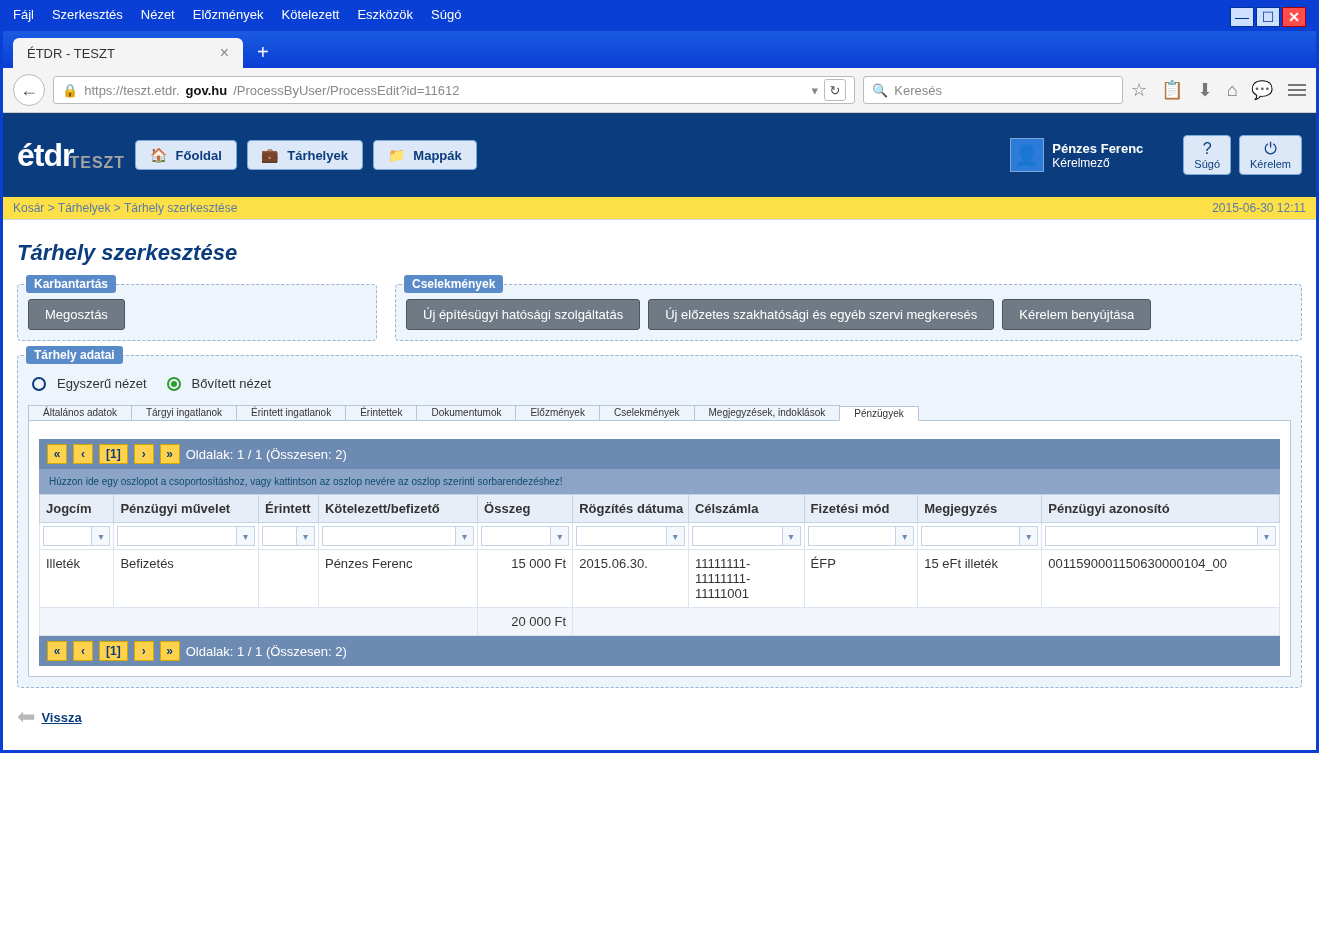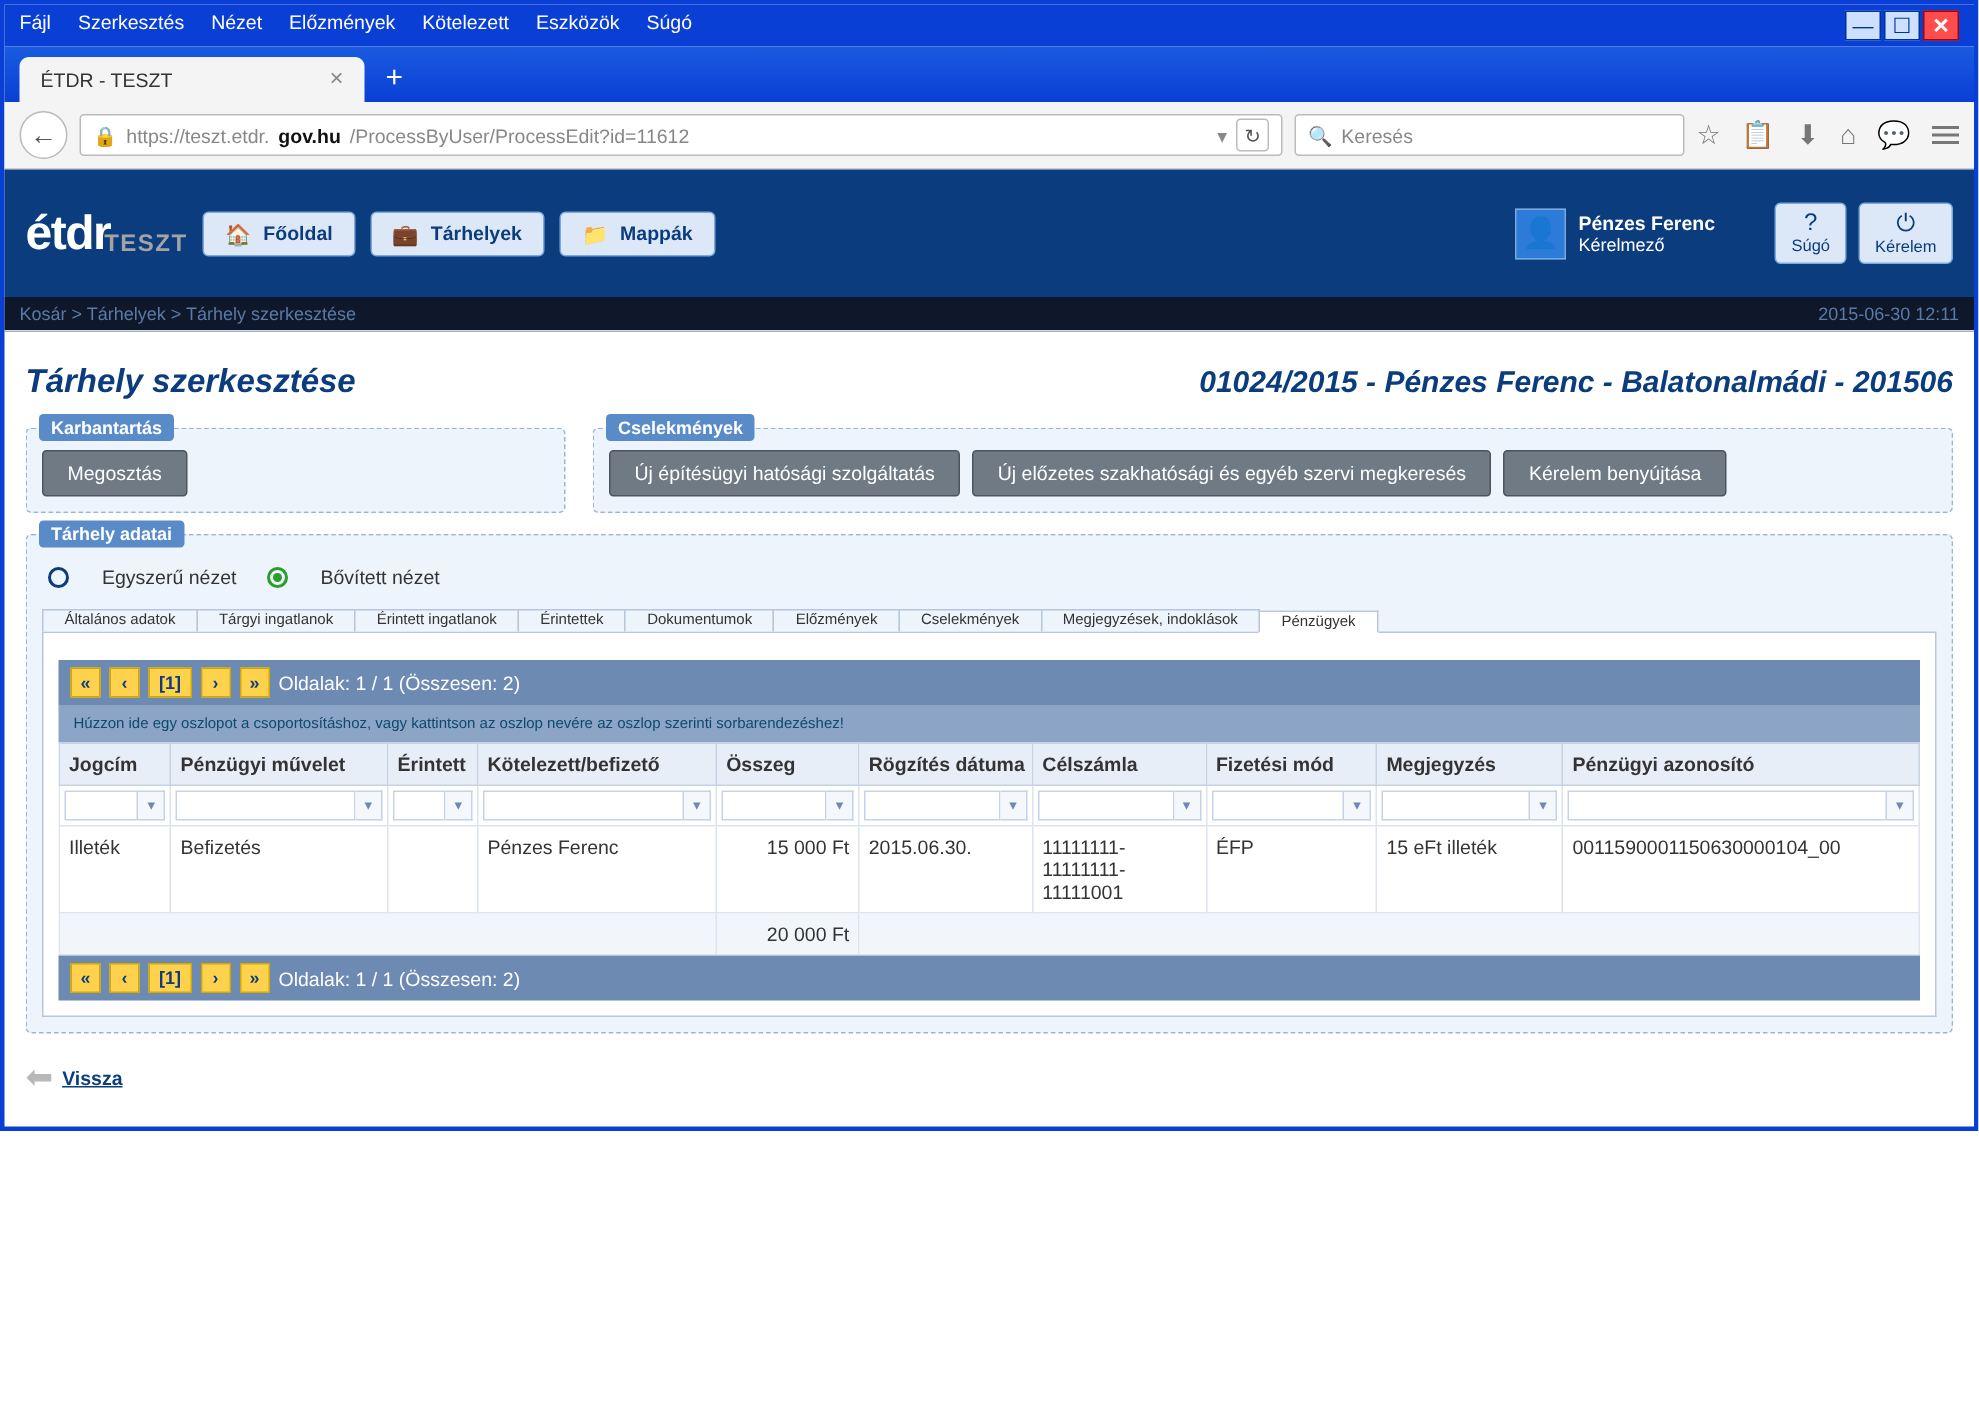--- a/index.html
+++ b/index.html
@@ -43,41 +43,41 @@
 .hdr-spacer { flex:1; }
 .user-box { display:flex; align-items:center; gap:8px; color:#fff; }
 .user-avatar { width:34px; height:34px; background:#2d7bd8; border:1px solid #7da9d8; display:flex; align-items:center; justify-content:center; font-size:20px; }
 .user-name { font-weight:700; font-size:13px; }
 .user-role { font-size:12px; }
 .right-btns { display:flex; gap:8px; margin-left:30px; }
 .right-btn { background:#dce8f7; border:1px solid #7da9d8; border-radius:4px; padding:4px 10px; text-align:center; color:#0b3c7d; font-size:11px; }
 .right-btn .ico { font-size:16px; display:block; }
 
 
-.bc-row { background:#0f172a; color:#5a7aa8; padding:4px 10px; display:flex; justify-content:space-between; font-size:12px; border-bottom:1px solid #cbd8ea; }
+.bc-row { background:#fde047; color:#5a7aa8; padding:4px 10px; display:flex; justify-content:space-between; font-size:12px; border-bottom:1px solid #cbd8ea; }
 .bc-row a { color:#5a7aa8; text-decoration:none; }
 
 
 .content { padding: 20px 14px; }
 .page-title-row { display:flex; justify-content:space-between; align-items:baseline; margin-bottom:18px; }
 .page-title { color:#0b3c7d; font-size:22px; font-weight:700; font-style:italic; }
 .page-subtitle { color:#0b3c7d; font-size:20px; font-weight:700; font-style:italic; }
 
 
 .fs-row { display:flex; gap:18px; margin-bottom:14px; }
 .fs { border:1px dashed #9cb4d4; border-radius:4px; padding:14px 10px 10px; position:relative; background:#eef4fb; }
 .fs-legend { position:absolute; top:-10px; left:8px; background:#5a8bc9; color:#fff; font-size:12px; font-weight:700; padding:2px 8px; border-radius:3px; }
 .fs.karb { width:360px; }
 .fs.csel { flex:1; }
 .btn-grey { background:#6f7a84; color:#fff; border:1px solid #4a555f; border-radius:3px; padding:7px 16px; font-size:13px; cursor:pointer; }
 .csel-btns { display:flex; gap:8px; flex-wrap:wrap; }
 
 .fs.adatai { width:100%; }
 .radio-row { display:flex; gap:20px; align-items:center; margin:6px 0 14px 4px; font-size:13px; }
-.radio-row label { display:flex; align-items:center; gap:22px; color:#333; }
+.radio-row label { display:flex; align-items:center; gap:11px; color:#333; }
 .radio-dot { width:14px; height:14px; border:2px solid #2a9d2a; border-radius:50%; display:inline-flex; align-items:center; justify-content:center; }
 .radio-dot.checked::after { content:""; width:6px; height:6px; background:#2a9d2a; border-radius:50%; }
 .radio-dot.unchecked { border-color:#0b3c7d; }
 
 
 .inner-tabs { display:flex; border-bottom:1px solid #b8c6da; background:#eef4fb; }
 .inner-tab { padding:1px 14px; border:1px solid #b8c6da; border-bottom:none; background:#eef4fb; color:#333; font-size:10px; margin-right:-1px; cursor:pointer; }
 .inner-tab.active { background:#fff; font-weight:400; position:relative; top:1px; border-bottom:1px solid #fff; }
 
 .tab-body { background:#fff; border:1px solid #b8c6da; border-top:none; padding:18px 10px 10px; }
@@ -198,21 +198,20 @@
       <a>Kosár</a> &gt;
       <a>Tárhelyek</a> &gt;
       <span>Tárhely szerkesztése</span>
     </div>
     <div>2015-06-30 12:11</div>
   </div>
 
   <div class="content">
     <div class="page-title-row">
       <div class="page-title">Tárhely szerkesztése</div>
-      <div class="page-subtitle">01024/2015 - Pénzes Ferenc - Balatonalmádi - 201506</div>
     </div>
 
     <div class="fs-row">
       <div class="fs karb">
         <div class="fs-legend">Karbantartás</div>
         <button class="btn-grey">Megosztás</button>
       </div>
       <div class="fs csel">
         <div class="fs-legend">Cselekmények</div>
         <div class="csel-btns">

